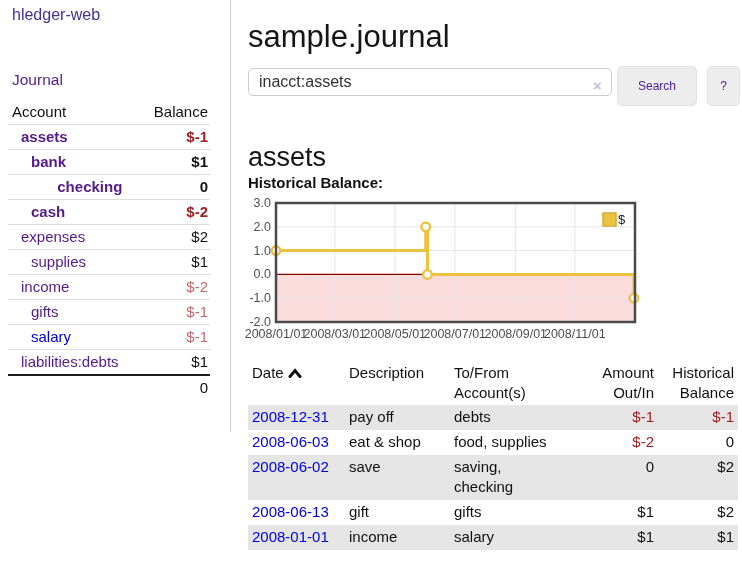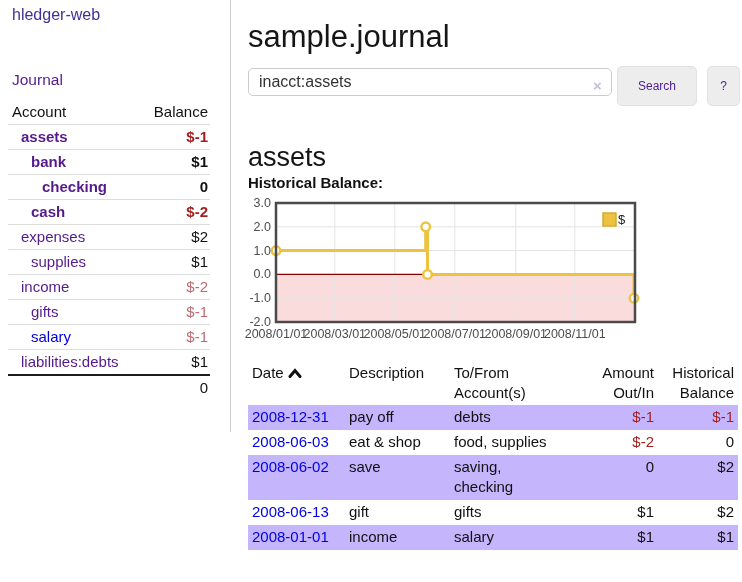--- a/index.html
+++ b/index.html
@@ -16,21 +16,21 @@
               font-size:15px;}
   .acct-table td{padding:3px 2px 4px 4px;white-space:nowrap;}
   .acct-table td.bal{text-align:right;padding-right:2px;}
   .acct-table tr.row td{border-top:1px solid #ddd;}
   .acct-table tr.total td{border-top:2px solid #1c1c1c;}
   .acct-name a{color:#551A8B;}
   .acct-name.blue a{color:#0000E0;}
   tr.b .acct-name a, tr.b td.bal{font-weight:bold;}
   .lvl0{padding-left:13px !important;}
   .lvl1{padding-left:23px !important;}
-  .lvl2{padding-left:34px !important;}
+  .lvl2{padding-left:34px !important;text-align:center;}
   .neg-strong{color:#A31F1F !important;}
   .neg-muted{color:#C06A70 !important;}
 
   
   .page-title{position:absolute;left:248px;top:-2px;font-size:31px;font-weight:400;color:#151515;}
   .search-input{position:absolute;left:248px;top:68px;width:364px;height:28px;box-sizing:border-box;
       border:1px solid #ccc;border-radius:5px;padding:0 28px 0 10px;font-size:16px;color:#333;
       font-family:"Liberation Sans",sans-serif;outline:none;}
   .clear-x{position:absolute;left:593px;top:77px;font-size:15px;font-weight:bold;color:#c7bfd9;cursor:pointer;}
   .btn{position:absolute;top:66px;height:40px;box-sizing:border-box;background:#ededed;
@@ -43,21 +43,21 @@
   .chart-label{position:absolute;left:248px;top:174px;font-size:15px;font-weight:bold;color:#111;text-align:center;}
 
   .chart-wrap{position:absolute;left:240px;top:196px;width:420px;height:152px;}
 
   
   .reg-table{position:absolute;left:248px;top:361px;width:490px;border-collapse:collapse;
              font-size:15px;}
   .reg-table th{font-weight:normal;text-align:left;vertical-align:top;padding:2px 4px;line-height:20px;color:#111;}
   .reg-table th.r, .reg-table td.r{text-align:right;}
   .reg-table td{padding:2px 4px 3px;vertical-align:top;line-height:20px;}
-  .reg-table tbody tr.g{background:#c4b5fd;}
+  .reg-table tbody tr.g{background:#e5e5e5;}
   .reg-table td.date a{color:#0000E0;}
   .sort-icon{display:inline-block;vertical-align:-1px;margin-left:4px;}
 </style>
 </head>
 <body>
 
 <a class="brand">hledger-web</a>
 <a class="nav-journal">Journal</a>
 <div class="side-divider"></div>
 

